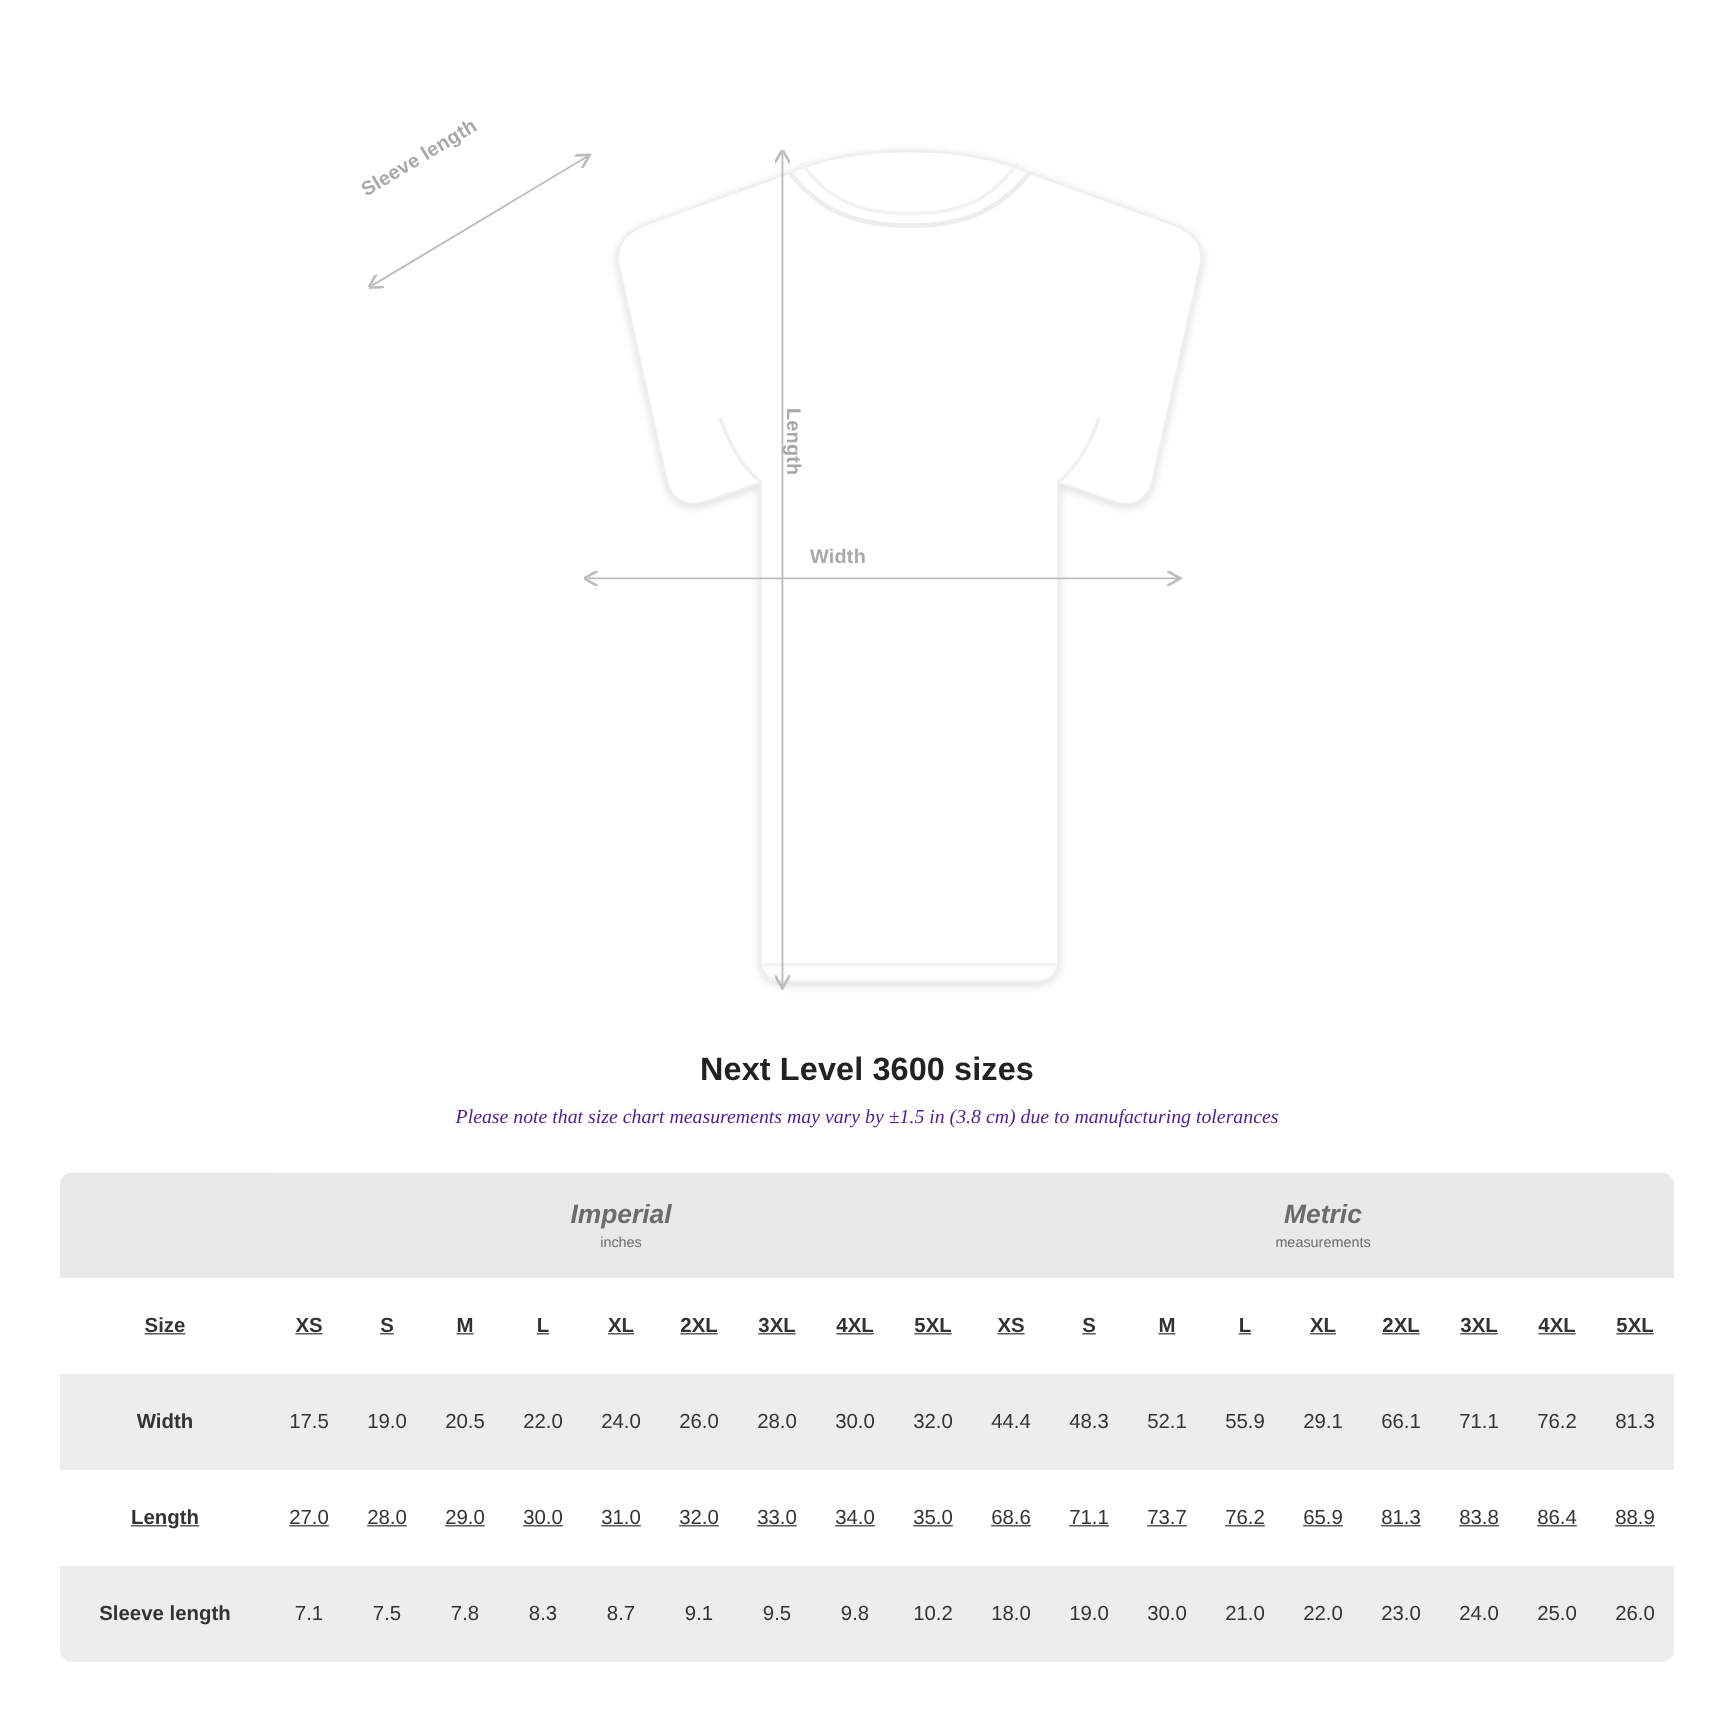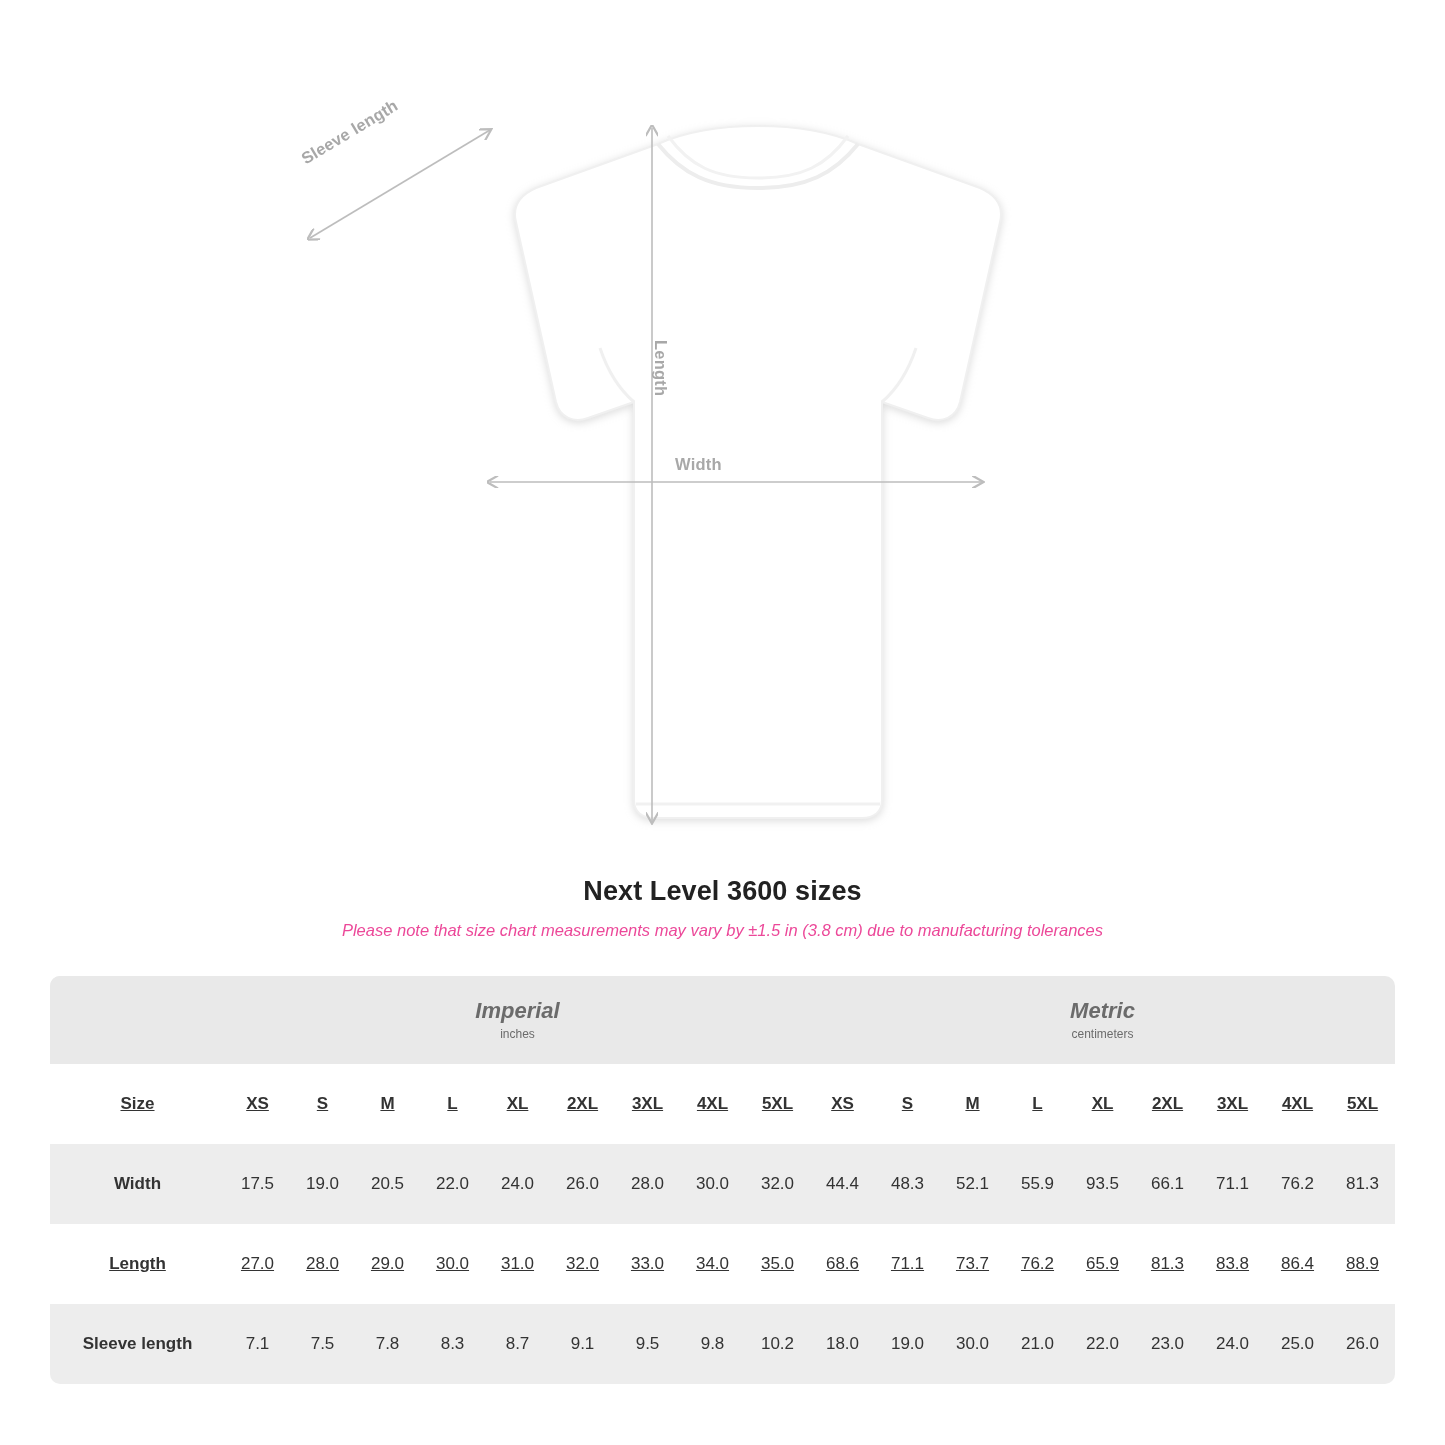--- a/index.html
+++ b/index.html
@@ -71,22 +71,23 @@
   .chart-title {
     font-size: 27px;
     font-weight: bold;
     color: #222222;
     margin: 0;
     letter-spacing: .1px;
   }
   .chart-note {
     font-size: 16.5px;
     font-style: italic;
-    color: #ec4899;
+    color: #4c1d95;
     margin: 14px 0 0 0;
+    font-family: Liberation Serif, serif;
   }
 
   
   .table-wrap {
     margin: 36px 50px 0 50px;
     border-radius: 10px;
     overflow: hidden;
   }
   table.size-table {
     width: 1345px;
@@ -213,21 +214,21 @@
       </colgroup>
       <tbody>
         <tr class="unit-head">
           <td class="corner"></td>
           <td colspan="9">
             <div class="unit-name">Imperial</div>
             <div class="unit-sub">inches</div>
           </td>
           <td colspan="9">
             <div class="unit-name">Metric</div>
-            <div class="unit-sub">centimeters</div>
+            <div class="unit-sub">measurements</div>
           </td>
         </tr>
 
         <tr class="row-head plain">
           <td class="label">Size</td>
           <td>XS</td>
           <td>S</td>
           <td>M</td>
           <td>L</td>
           <td>XL</td>
@@ -254,21 +255,21 @@
           <td>22.0</td>
           <td>24.0</td>
           <td>26.0</td>
           <td>28.0</td>
           <td>30.0</td>
           <td>32.0</td>
           <td>44.4</td>
           <td>48.3</td>
           <td>52.1</td>
           <td>55.9</td>
-          <td>93.5</td>
+          <td>29.1</td>
           <td>66.1</td>
           <td>71.1</td>
           <td>76.2</td>
           <td>81.3</td>
         </tr>
 
         <tr class="plain">
           <td class="label">Length</td>
           <td>27.0</td>
           <td>28.0</td>

